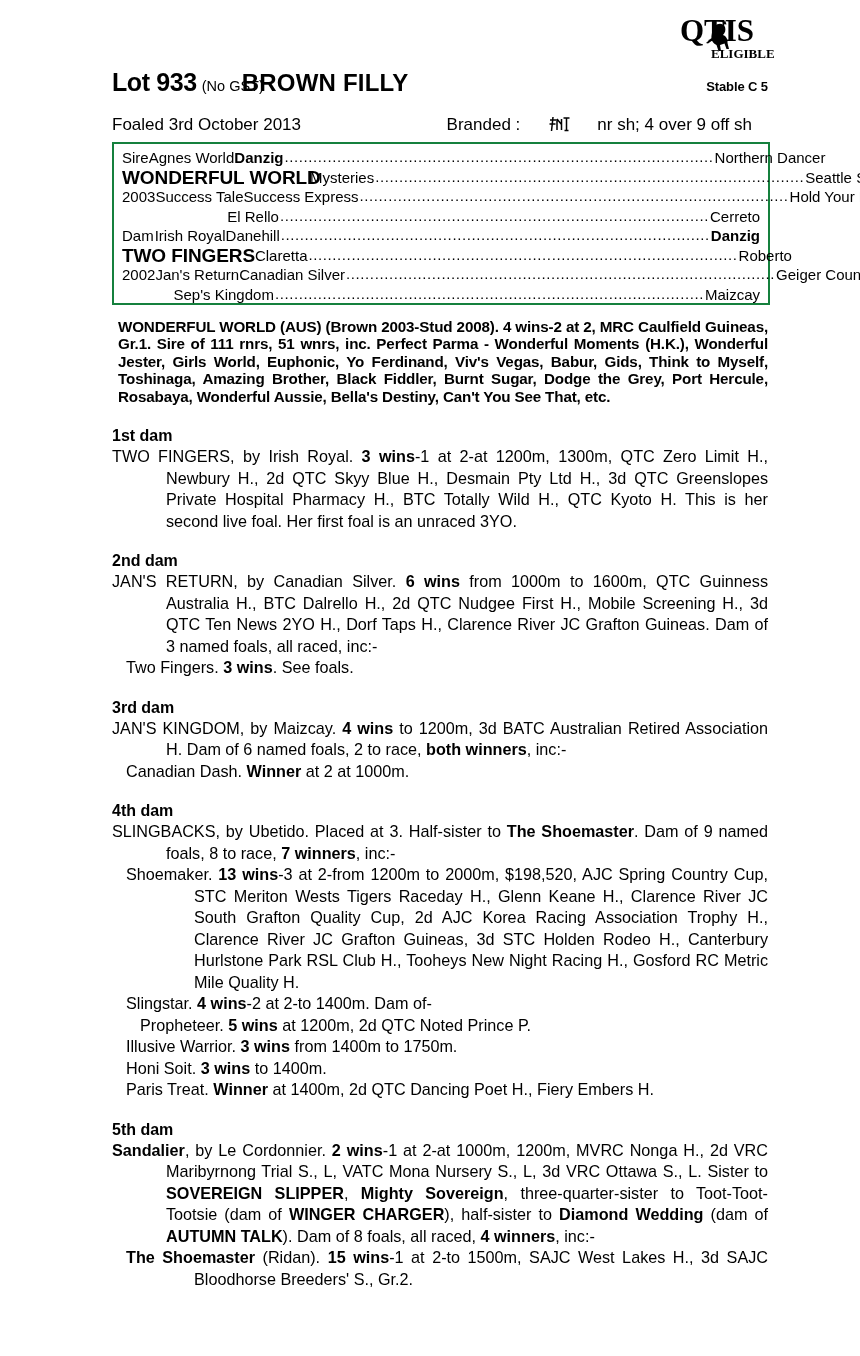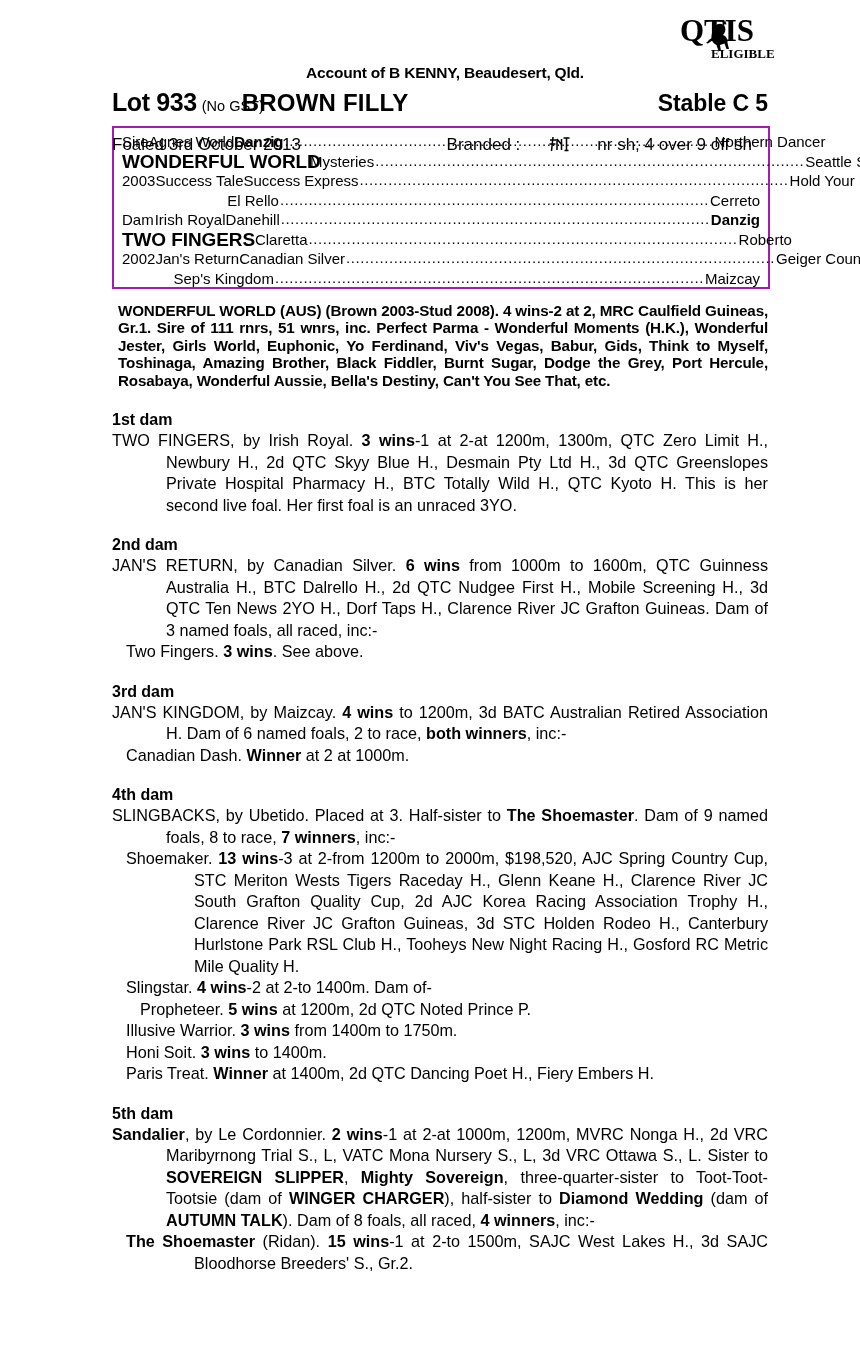--- a/index.html
+++ b/index.html
@@ -71,21 +71,21 @@
   }
   .lot-center {
     flex: 1;
     text-align: left;
     font-size: 24px;
     font-weight: bold;
     letter-spacing: 0.2px;
     margin-left: -22px;
   }
   .lot-right {
-    font-size: 23px;
+    font-size: 13px;
     font-weight: bold;
     white-space: nowrap;
     letter-spacing: -0.1px;
   }
   .foaled-row {
     display: flex;
     align-items: baseline;
     margin-top: 14px;
     font-size: 17px;
   }
@@ -102,22 +102,22 @@
     display: inline-block;
     width: 22px;
     height: 18px;
     margin: 0 3px 0 4px;
     position: relative;
     top: 3px;
   }
 
   
   .ped-table {
-    margin: 8px 90px 0 112px;
-    border: 2px solid #a21caf;
+    margin: 24px 90px 0 112px;
+    border: 2px solid #15803d;
     box-sizing: border-box;
     padding: 4px 0 5px 0;
     height: 163px;
   }
   .ped-row {
     display: flex;
     height: 19.5px;
     line-height: 19.5px;
     font-size: 15px;
   }
@@ -206,21 +206,20 @@
 
         <path d="M70 28 C76 22 86 22 90 30 C92 36 90 42 86 46 C92 48 96 54 95 62 L98 74 L93 74 L89 63
                  L80 66 L82 78 L77 78 L73 66 C66 63 62 56 63 48 C64 40 66 33 70 28 Z" fill="#000"></path>
         <path d="M86 24 L90 16 L93 25 Z" fill="#000"></path>
         <path d="M63 52 L52 62 L56 63 L66 56 Z" fill="#000"></path>
 
         <text x="62" y="92" font-family="'Liberation Serif', serif" font-size="26" font-weight="bold" fill="#000">ELIGIBLE</text>
       </svg>
     </div>
 
-    <div class="account-line">Account of B KENNY, Beaudesert, Qld.</div>
 
     <div class="lot-row">
       <div class="lot-left">
         <span class="lot-number">Lot 933</span>
         <span class="lot-gst">(No GST)</span>
       </div>
       <div class="lot-center">BROWN FILLY</div>
       <div class="lot-right">Stable C 5</div>
     </div>
 
@@ -320,21 +319,21 @@
   <div class="sire-blurb">WONDERFUL WORLD (AUS) (Brown 2003-Stud 2008). 4 wins-2 at 2, MRC Caulfield Guineas, Gr.1. Sire of 111 rnrs, 51 wnrs, inc. Perfect Parma - Wonderful Moments (H.K.), Wonderful Jester, Girls World, Euphonic, Yo Ferdinand, Viv's Vegas, Babur, Gids, Think to Myself, Toshinaga, Amazing Brother, Black Fiddler, Burnt Sugar, Dodge the Grey, Port Hercule, Rosabaya, Wonderful Aussie, Bella's Destiny, Can't You See That, etc.</div>
 
   <div class="dam-section">
     <div class="dam-heading first">1st dam</div>
     <p class="blk hang1"><span>TWO FINGERS, by Irish Royal. </span><span class="strong">3 wins</span><span>-1 at 2-at 1200m, 1300m, QTC Zero Limit H., Newbury H., 2d QTC Skyy Blue H., Desmain Pty Ltd H., 3d QTC Greenslopes Private Hospital Pharmacy H., BTC Totally Wild H., QTC Kyoto H. This is her second live foal. Her first foal is an unraced 3YO.</span></p>
   </div>
 
   <div class="dam-section">
     <div class="dam-heading">2nd dam</div>
     <p class="blk hang1"><span>JAN'S RETURN, by Canadian Silver. </span><span class="strong">6 wins</span><span> from 1000m to 1600m, QTC Guinness Australia H., BTC Dalrello H., 2d QTC Nudgee First H., Mobile Screening H., 3d QTC Ten News 2YO H., Dorf Taps H., Clarence River JC Grafton Guineas. Dam of 3 named foals, all raced, inc:-</span></p>
-    <p class="blk nohang1 last-line"><span>Two Fingers. </span><span class="strong">3 wins</span><span>. See above.</span></p>
+    <p class="blk nohang1 last-line"><span>Two Fingers. </span><span class="strong">3 wins</span><span>. See foals.</span></p>
   </div>
 
   <div class="dam-section">
     <div class="dam-heading">3rd dam</div>
     <p class="blk hang1"><span>JAN'S KINGDOM, by Maizcay. </span><span class="strong">4 wins</span><span> to 1200m, 3d BATC Australian Retired Association H. Dam of 6 named foals, 2 to race, </span><span class="strong">both winners</span><span>, inc:-</span></p>
     <p class="blk nohang1 last-line"><span>Canadian Dash. </span><span class="strong">Winner</span><span> at 2 at 1000m.</span></p>
   </div>
 
   <div class="dam-section">
     <div class="dam-heading">4th dam</div>

